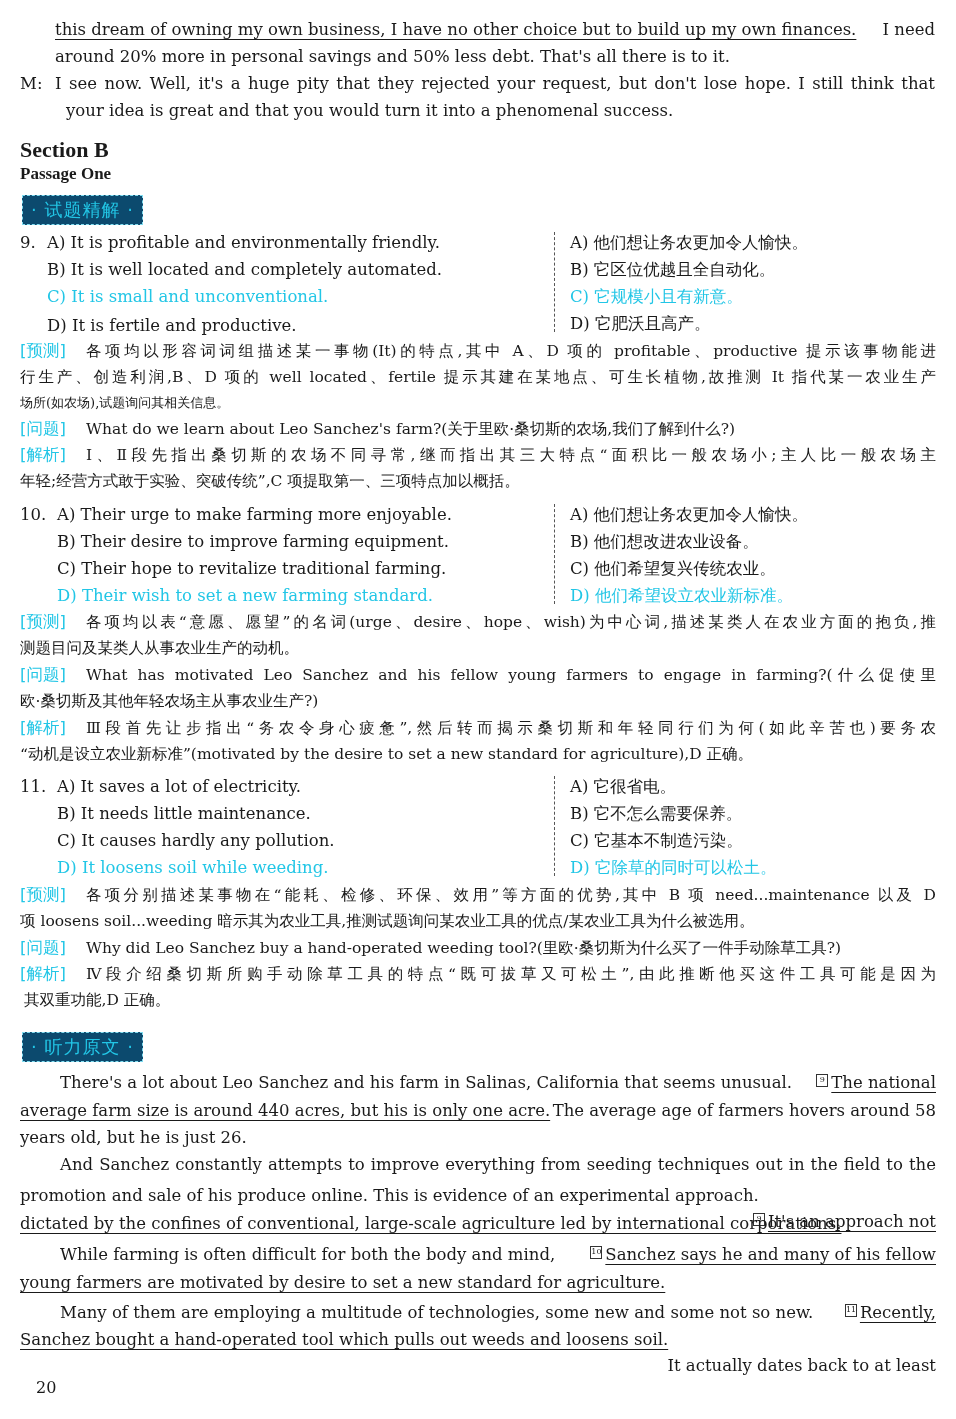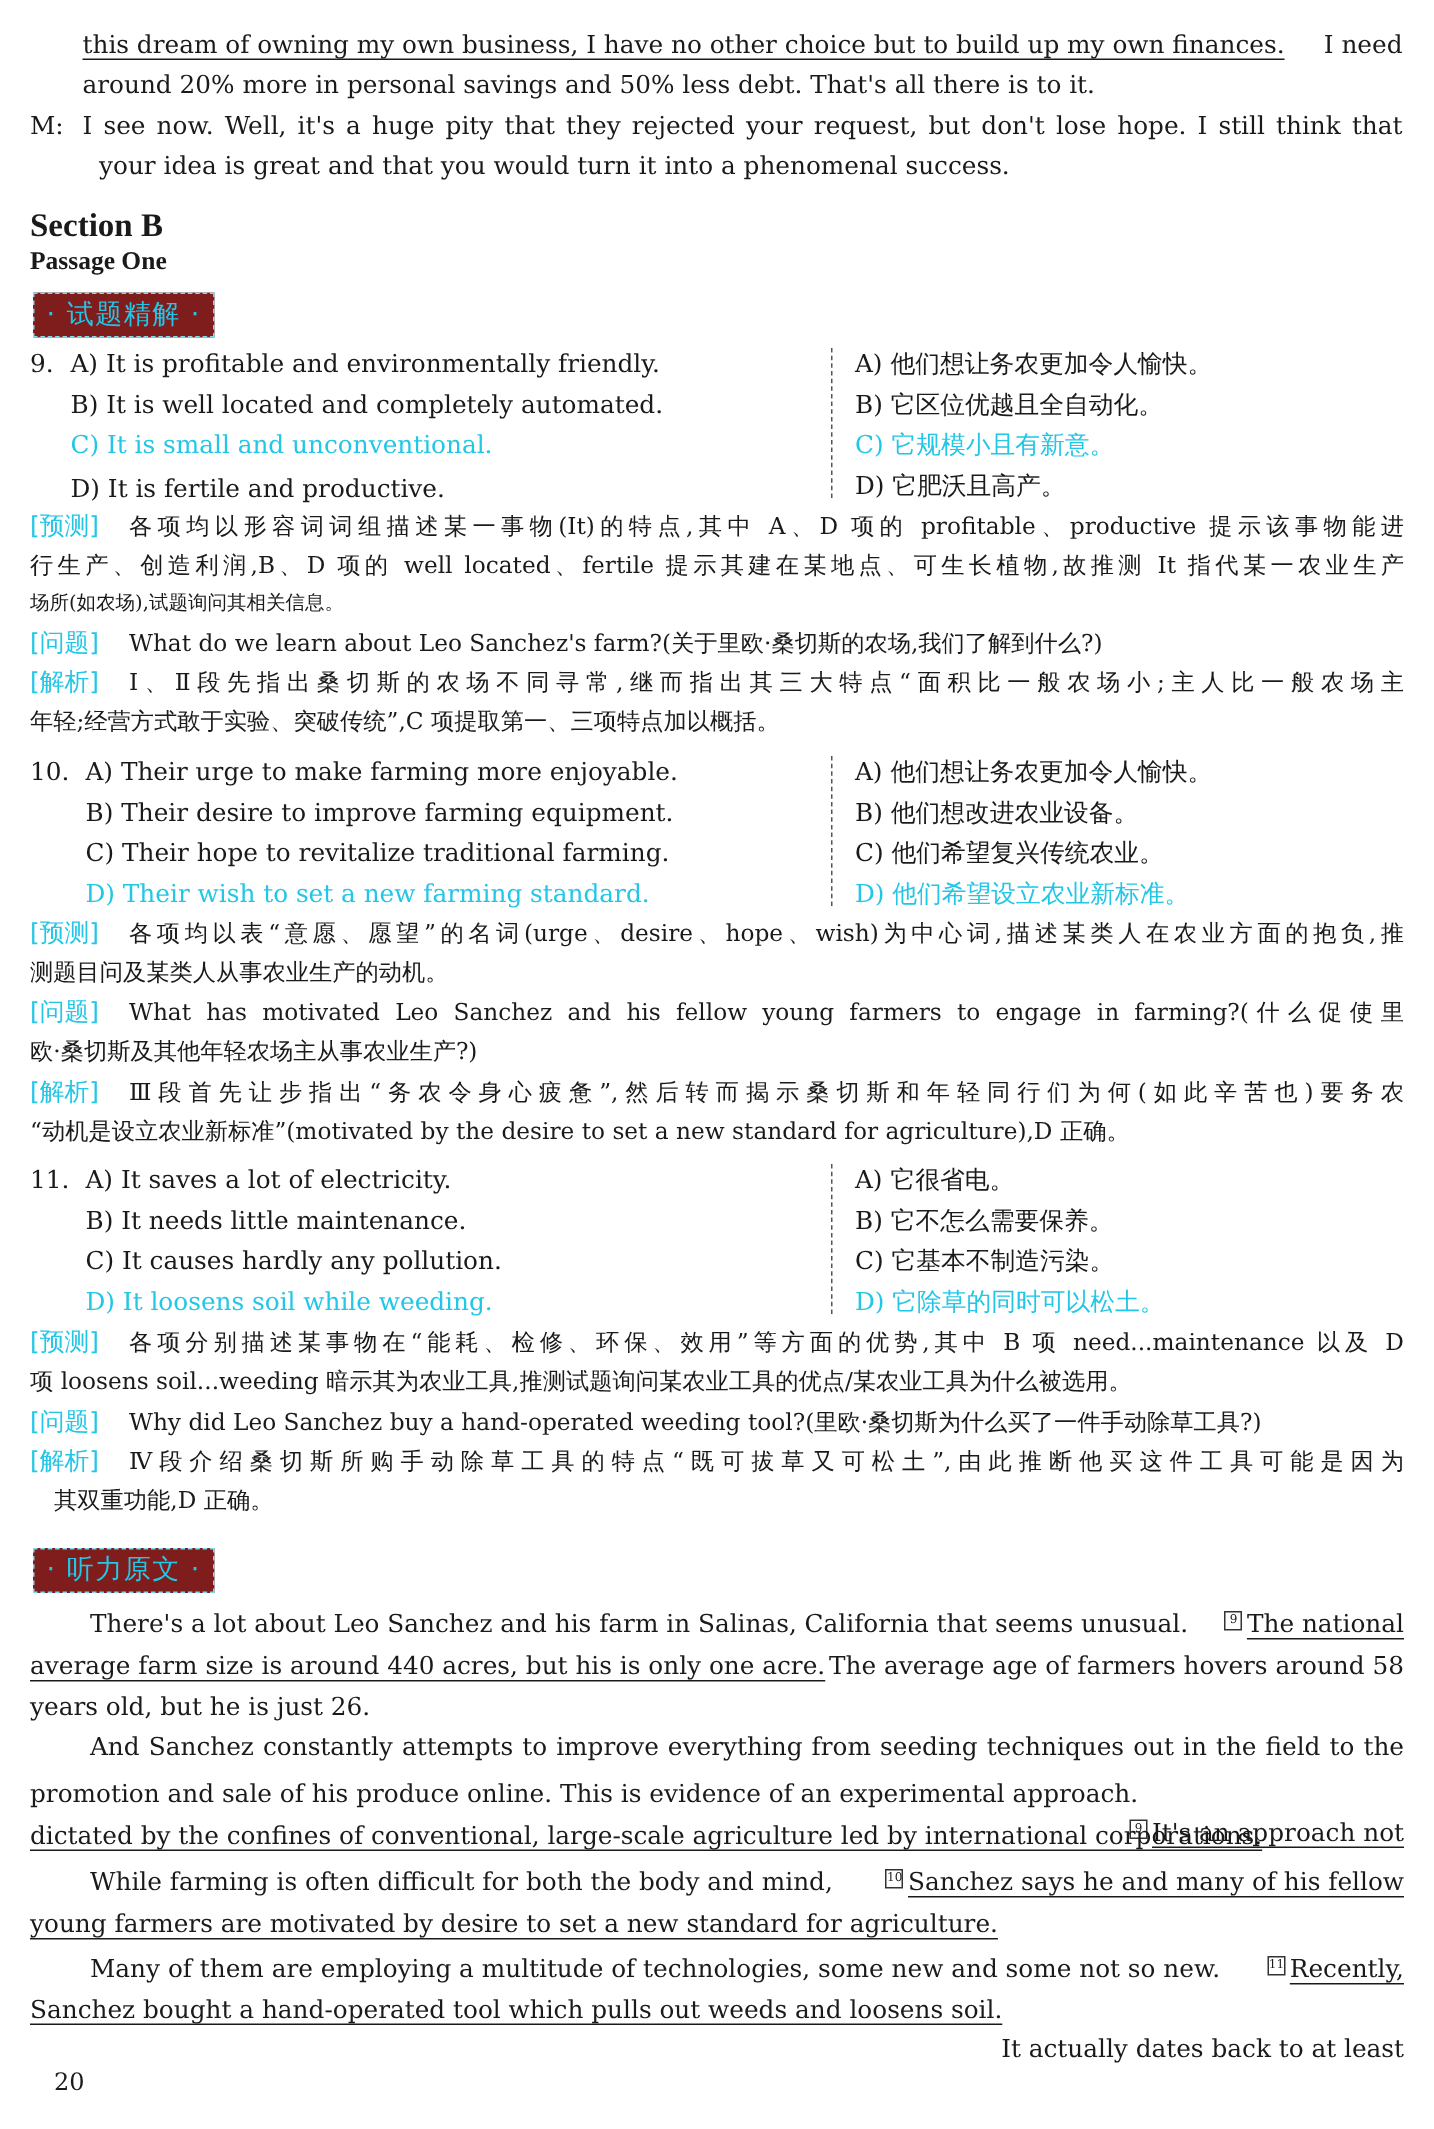--- a/index.html
+++ b/index.html
@@ -8,21 +8,21 @@
       font-family: "DejaVu Serif", "Liberation Serif", serif;
       color: #1a1a1a; font-size: 16.5px;
     }
     .line { position: absolute; white-space: nowrap; line-height: 26px; }
     .ul { text-decoration: underline; text-underline-offset: 4px; text-decoration-thickness: 1.2px; }
     .cyan { color: #22c6e6; }
     .label { color: #22c6e6; font-family: "DejaVu Sans", sans-serif; }
     .sec-title { position: absolute; font-family: "Liberation Serif", serif; font-weight: bold; font-size: 22px; }
     .sub-title { position: absolute; font-family: "Liberation Serif", serif; font-weight: bold; font-size: 17px; text-align: center; }
     .tag-box {
-      position: absolute; border: 1px dashed #7fdcf0; background: #7f1d1d;
+      position: absolute; border: 1px dashed #7fdcf0; background: #0c4a6e;
       color: #22c6e6; font-family: "DejaVu Sans", sans-serif; font-size: 18px;
       padding: 0 8px; height: 28px; line-height: 28px; letter-spacing: 1px;
     }
     .divider { position: absolute; left: 554px; border-left: 1px dashed #555; width: 0; }
     .marker {
       display: inline-block; border: 1px solid #333; font-size: 8px; line-height: 10px;
       width: 10px; height: 11px; text-align: center; vertical-align: super; margin-right: 3px;
     }
     .just { text-align: justify; text-align-last: justify; white-space: normal; }
     .page-num { position: absolute; left: 36px; top: 1378px; font-size: 16px; }
@@ -96,21 +96,21 @@
 <div class="line" style="left:570px;top:828px;">C) 它基本不制造污染。</div>
 <div class="line cyan" style="left:570px;top:855px;">D) 它除草的同时可以松土。</div>
 
 <div class="line" style="left:20px;top:882px;"><span class="label">[预测]</span></div>
 <div class="line just" style="left:86px;top:882px;width:850px;font-size:15.5px;">各项分别描述某事物在“能耗、检修、环保、效用”等方面的优势,其中 B 项 need...maintenance 以及 D</div>
 <div class="line" style="left:20px;top:908px;font-size:15.5px;">项 loosens soil...weeding 暗示其为农业工具,推测试题询问某农业工具的优点/某农业工具为什么被选用。</div>
 <div class="line" style="left:20px;top:935px;"><span class="label">[问题]</span></div>
 <div class="line" style="left:86px;top:935px;font-size:15.5px;">Why did Leo Sanchez buy a hand-operated weeding tool?(里欧·桑切斯为什么买了一件手动除草工具?)</div>
 <div class="line" style="left:20px;top:961px;"><span class="label">[解析]</span></div>
 <div class="line just" style="left:86px;top:961px;width:850px;font-size:15.5px;">Ⅳ段介绍桑切斯所购手动除草工具的特点“既可拔草又可松土”,由此推断他买这件工具可能是因为</div>
-<div class="line" style="left:36px;top:987px;font-size:15.5px;">其双重功能,D 正确。</div>
+<div class="line" style="left:24px;top:987px;font-size:15.5px;">其双重功能,D 正确。</div>
 
 <div class="tag-box" style="left:22px;top:1032px;">· 听力原文 ·</div>
 
 <div class="line" style="left:20px;top:1070px;width:916px;">
   <span style="margin-left:40px;">There's a lot about Leo Sanchez and his farm in Salinas, California that seems unusual.</span>
   <span style="float:right;"><span class="marker">9</span><span class="ul">The national</span></span>
 </div>
 <div class="line" style="left:20px;top:1098px;width:916px;">
   <span class="ul">average farm size is around 440 acres, but his is only one acre.</span>
   <span style="float:right;">The average age of farmers hovers around 58</span>

